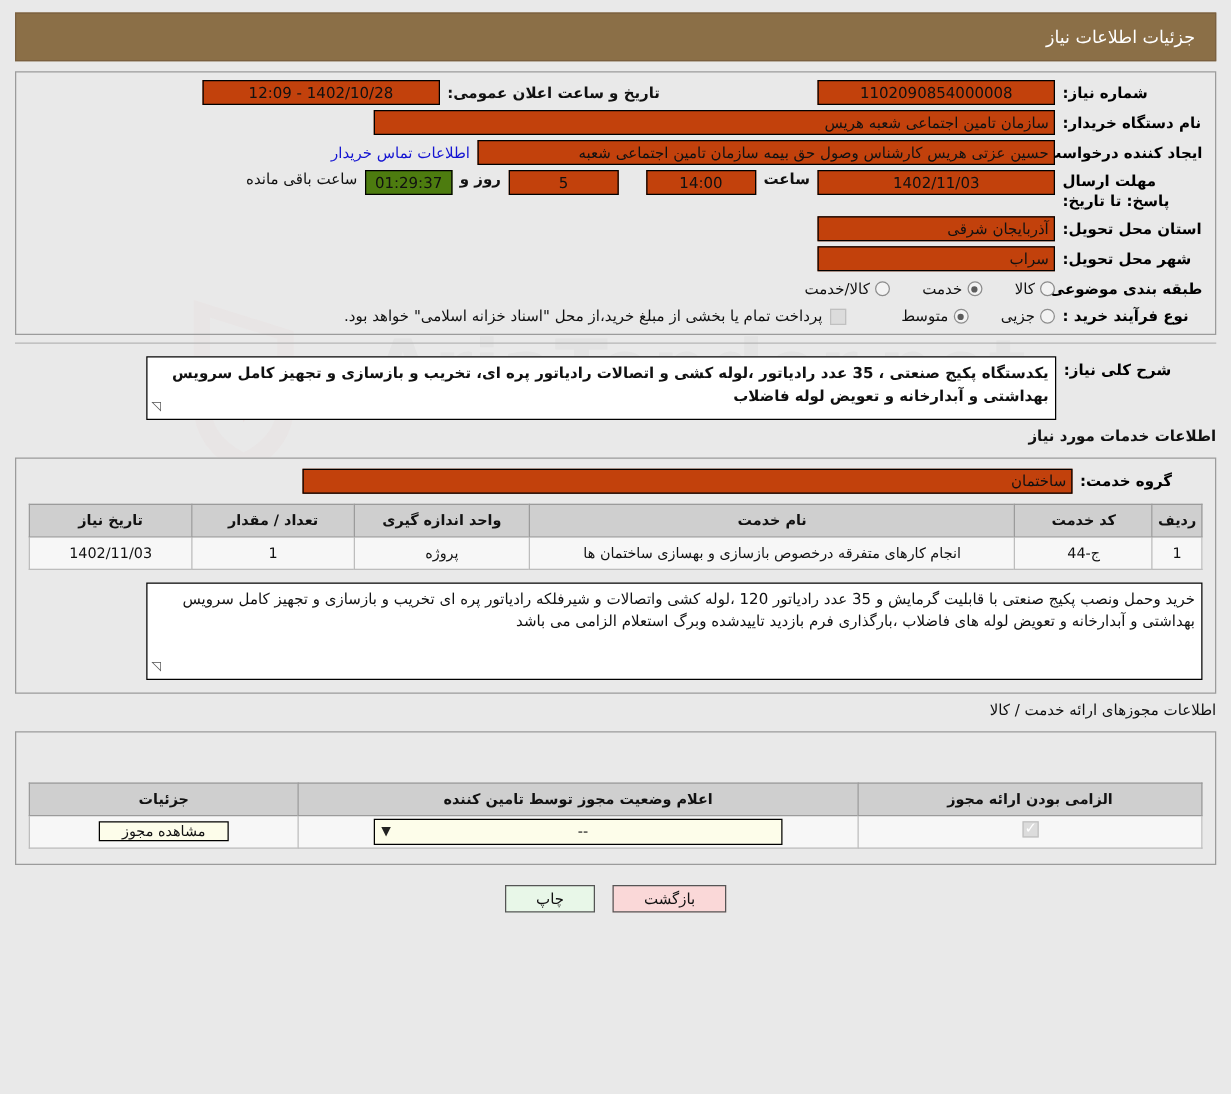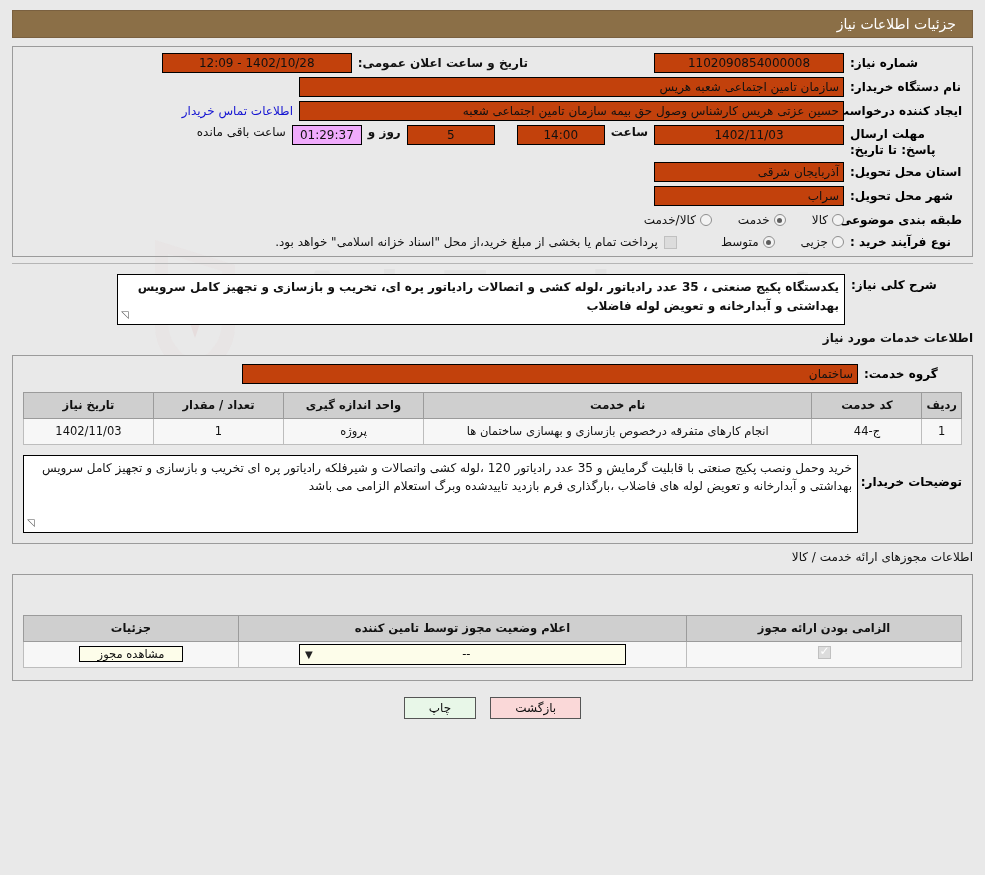--- a/index.html
+++ b/index.html
@@ -25,21 +25,21 @@
     pointer-events: none;
     z-index: 0;
     opacity: .30;
   }
 
   
   .page-header {
     position: relative;
     z-index: 2;
     margin: 10px 12px 0 12px;
-    height: 28px;
+    height: 39px;
     background: #8b6f47;
     border: 1px solid #7a6040;
     color: #ffffff;
     display: flex;
     align-items: center;
     justify-content: flex-start;
     padding: 0 16px;
     font-size: 14px;
   }
 
@@ -76,21 +76,21 @@
     border: 1px solid #000000;
     height: 20px;
     line-height: 18px;
     padding: 0 4px;
     font-size: 12px;
     text-align: center;
     overflow: hidden;
     white-space: nowrap;
   }
   .fld.right { text-align: right; }
-  .fld.cream { background: #f0abfc; }
+  .fld.cream { background: #4d7c0f; }
 
   .linklike {
     color: #1414d2;
     font-size: 12px;
     white-space: nowrap;
     padding-right: 6px;
     cursor: pointer;
   }
 
   
@@ -256,21 +256,21 @@
     <div class="fld" style="width:190px;">1402/10/28 - 12:09</div>
   </div>
 
   <div class="row">
     <div class="lbl lbl-w">نام دستگاه خریدار:</div>
     <div class="fld right" style="width:545px;">سازمان تامین اجتماعی شعبه هریس</div>
   </div>
 
   <div class="row">
     <div class="lbl lbl-w">ایجاد کننده درخواست:</div>
-    <div class="fld right" style="width:545px;">حسین  عزتی هریس  کارشناس وصول حق بیمه  سازمان تامین اجتماعی شعبه</div>
+    <div class="fld right" style="width:462px;">حسین  عزتی هریس  کارشناس وصول حق بیمه  سازمان تامین اجتماعی شعبه</div>
     <a class="linklike">اطلاعات تماس خریدار</a>
   </div>
 
   <div class="row" style="align-items:flex-start;">
     <div class="lbl lbl-w" style="white-space:normal;line-height:1.35;padding-top:1px;">مهلت ارسال پاسخ: تا تاریخ:</div>
     <div class="fld" style="width:190px;">1402/11/03</div>
     <div class="lbl-sm">ساعت</div>
     <div class="fld" style="width:88px;">14:00</div>
     <div class="fld" style="width:88px;margin-right:22px;">5</div>
     <div class="lbl-sm">روز و</div>
@@ -358,21 +358,20 @@
           <td>انجام کارهای متفرقه درخصوص بازسازی و بهسازی ساختمان ها</td>
           <td>پروژه</td>
           <td>1</td>
           <td>1402/11/03</td>
         </tr>
       </tbody>
     </table>
   </div>
 
   <div class="row" style="align-items:flex-start;padding:0 10px 10px 10px;">
-    <div class="lbl" style="width:104px;padding-top:20px;">توضیحات خریدار:</div>
     <div class="textbox" style="width:845px;min-height:78px;">
       <span>خرید وحمل ونصب پکیج صنعتی با قابلیت گرمایش و 35 عدد رادیاتور 120 ،لوله کشی واتصالات و شیرفلکه رادیاتور پره ای تخریب و بازسازی و تجهیز کامل سرویس بهداشتی و آبدارخانه و تعویض لوله های فاضلاب ،بارگذاری فرم بازدید تاییدشده وبرگ استعلام الزامی می باشد</span>
       <span class="grip">◸</span>
     </div>
   </div>
 </div>
 
 <div class="section-title plain" style="text-align:right;padding-right:0;margin-right:12px;">اطلاعات مجوزهای ارائه خدمت / کالا</div>
 
 <div class="panel solid">

